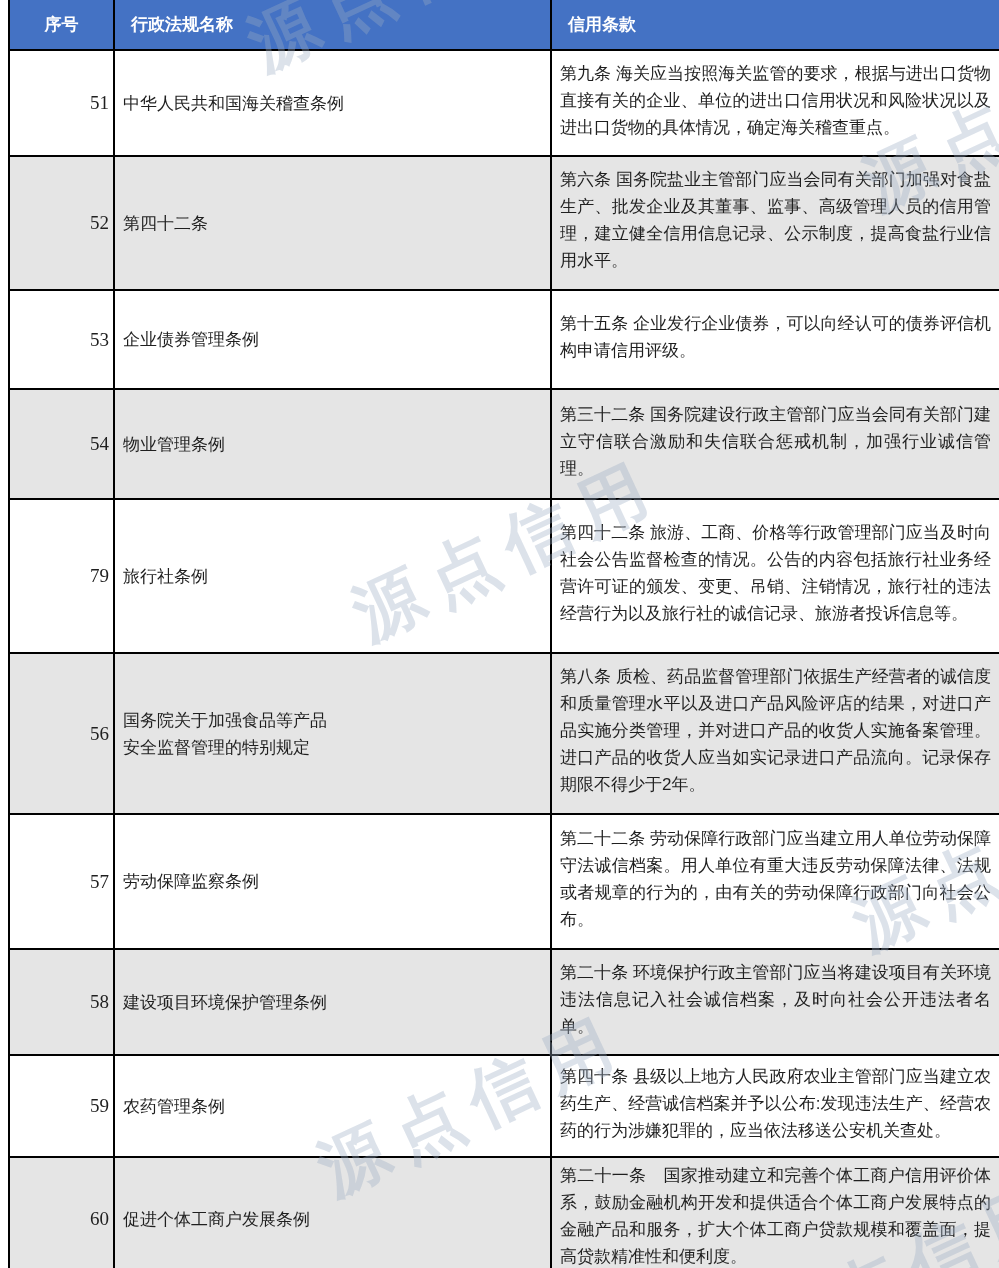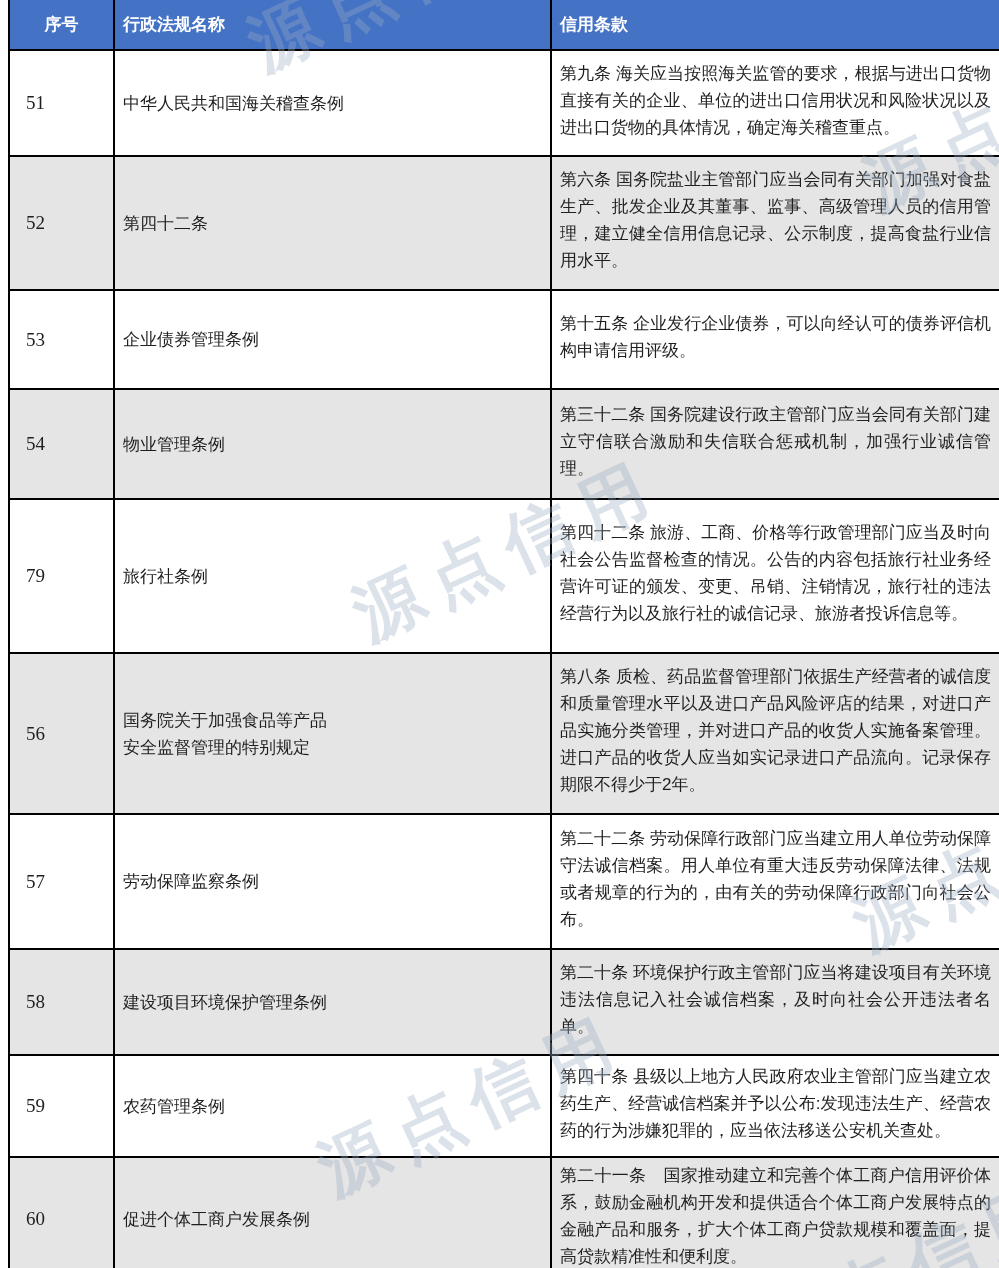--- a/index.html
+++ b/index.html
@@ -34,31 +34,31 @@
   }
   thead th {
     background: #4472C4;
     color: #ffffff;
     font-size: 17px;
     font-weight: bold;
     height: 50px;
     border-top: none;
     border-bottom: none;
     text-align: left;
-    padding: 0 0 0 8px;
+    padding: 0 0 0 16px;
   }
   thead th.h-no {
     text-align: center;
     padding: 0;
   }
   td.cell-no {
-    text-align: left;
+    text-align: right;
     font-family: "Liberation Serif", "DejaVu Serif", serif;
     font-size: 19px;
-    padding: 16px;
+    padding: 4px;
   }
   td.cell-name {
     font-size: 17px;
     padding: 4px 16px 4px 8px;
     white-space: pre-line;
     line-height: 27px;
   }
   td.cell-clause {
     font-size: 17px;
     line-height: 27px;

